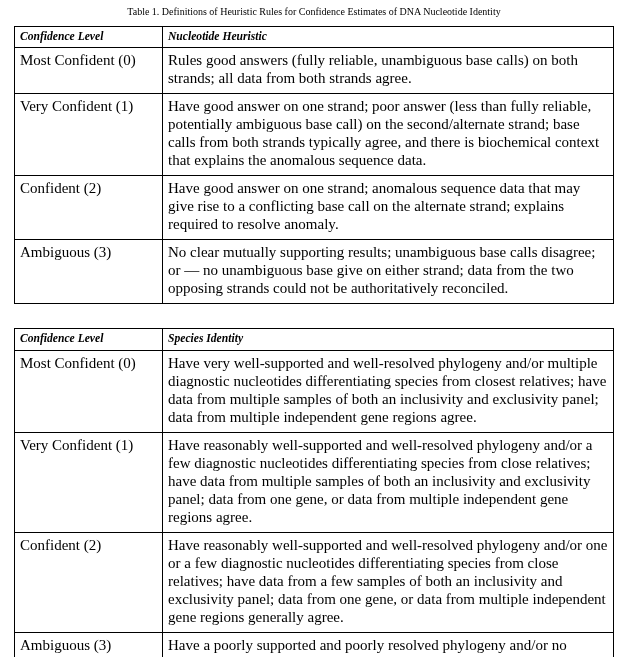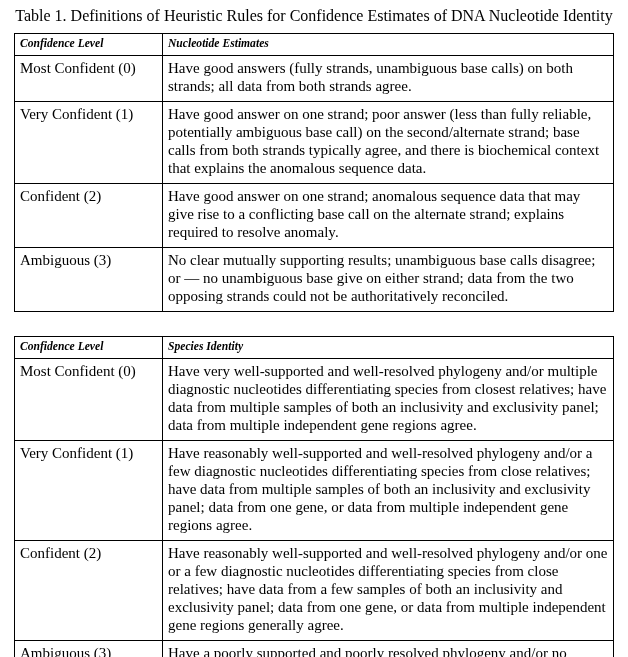--- a/index.html
+++ b/index.html
@@ -16,21 +16,21 @@
   }
   .page {
     width: 628px;
     height: 657px;
     box-sizing: border-box;
     padding: 6px 14px 0 14px;
     position: relative;
   }
   .caption {
     text-align: center;
-    font-size: 16px;
+    font-size: 10px;
     line-height: 1.25;
     margin: 0 0 7px 0;
     font-family: "Liberation Serif", serif;
   }
   table.doc-table {
     border-collapse: collapse;
     width: 100%;
     table-layout: fixed;
     border: 1.5px solid #000;
   }
@@ -61,27 +61,27 @@
 <body>
 
 <div class="page">
 
   <div class="caption">Table 1. Definitions of Heuristic Rules for Confidence Estimates of DNA Nucleotide Identity</div>
 
   <table class="doc-table" id="table1">
     <thead>
       <tr>
         <td class="col-level">Confidence Level</td>
-        <td>Nucleotide Estimates</td>
+        <td>Nucleotide Heuristic</td>
       </tr>
     </thead>
     <tbody>
       <tr>
         <td class="col-level">Most Confident (0)</td>
-        <td class="cell-text">Have good answers (fully strands, unambiguous base calls) on both strands; all data from both strands agree.</td>
+        <td class="cell-text">Rules good answers (fully reliable, unambiguous base calls) on both strands; all data from both strands agree.</td>
       </tr>
       <tr>
         <td class="col-level">Very Confident (1)</td>
         <td class="cell-text">Have good answer on one strand; poor answer (less than fully reliable, potentially ambiguous base call) on the second/alternate strand; base calls from both strands typically agree, and there is biochemical context that explains the anomalous sequence data.</td>
       </tr>
       <tr>
         <td class="col-level">Confident (2)</td>
         <td class="cell-text">Have good answer on one strand; anomalous sequence data that may give rise to a conflicting base call on the alternate strand; explains required to resolve anomaly.</td>
       </tr>
       <tr>

